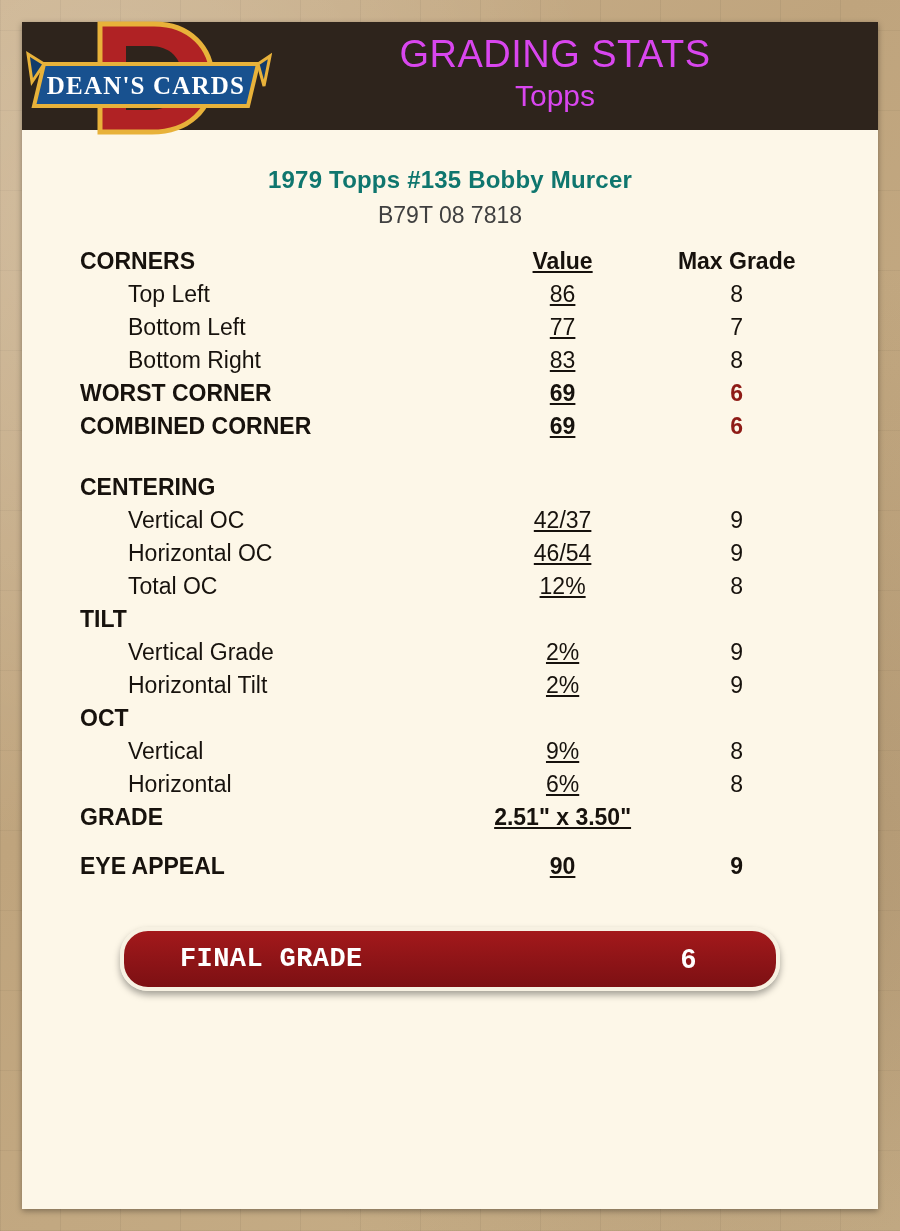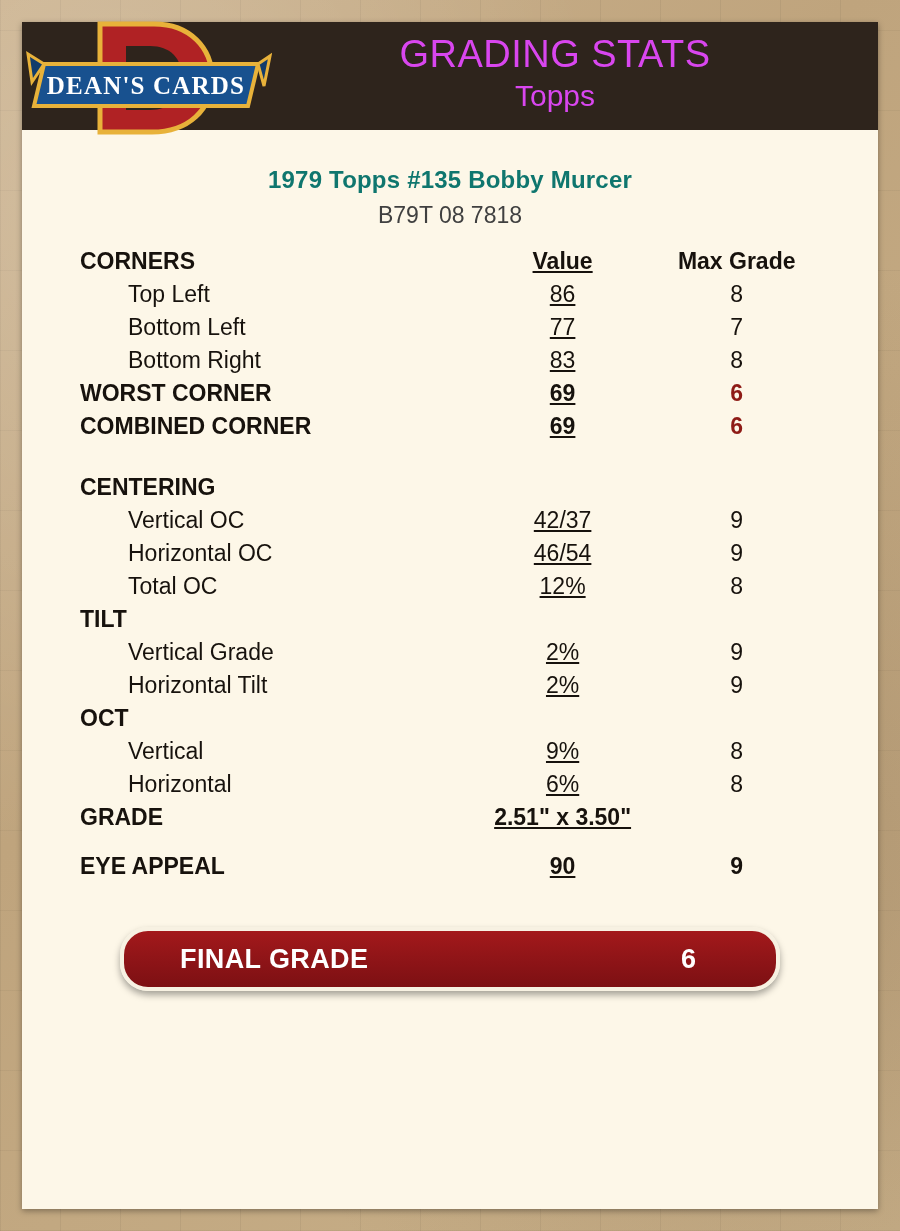--- a/index.html
+++ b/index.html
@@ -135,20 +135,21 @@
     display: flex;
     align-items: center;
     justify-content: space-between;
     padding: 0 46px 0 56px;
     color: #ffffff;
   }
   .final-label {
     font-size: 27px;
     font-weight: bold;
     letter-spacing: 0.4px;
+    font-family: Liberation Mono, monospace;
   }
   .final-value {
     font-size: 27px;
     font-weight: bold;
     padding-right: 34px;
   }
 </style>
 </head>
 <body>
 

